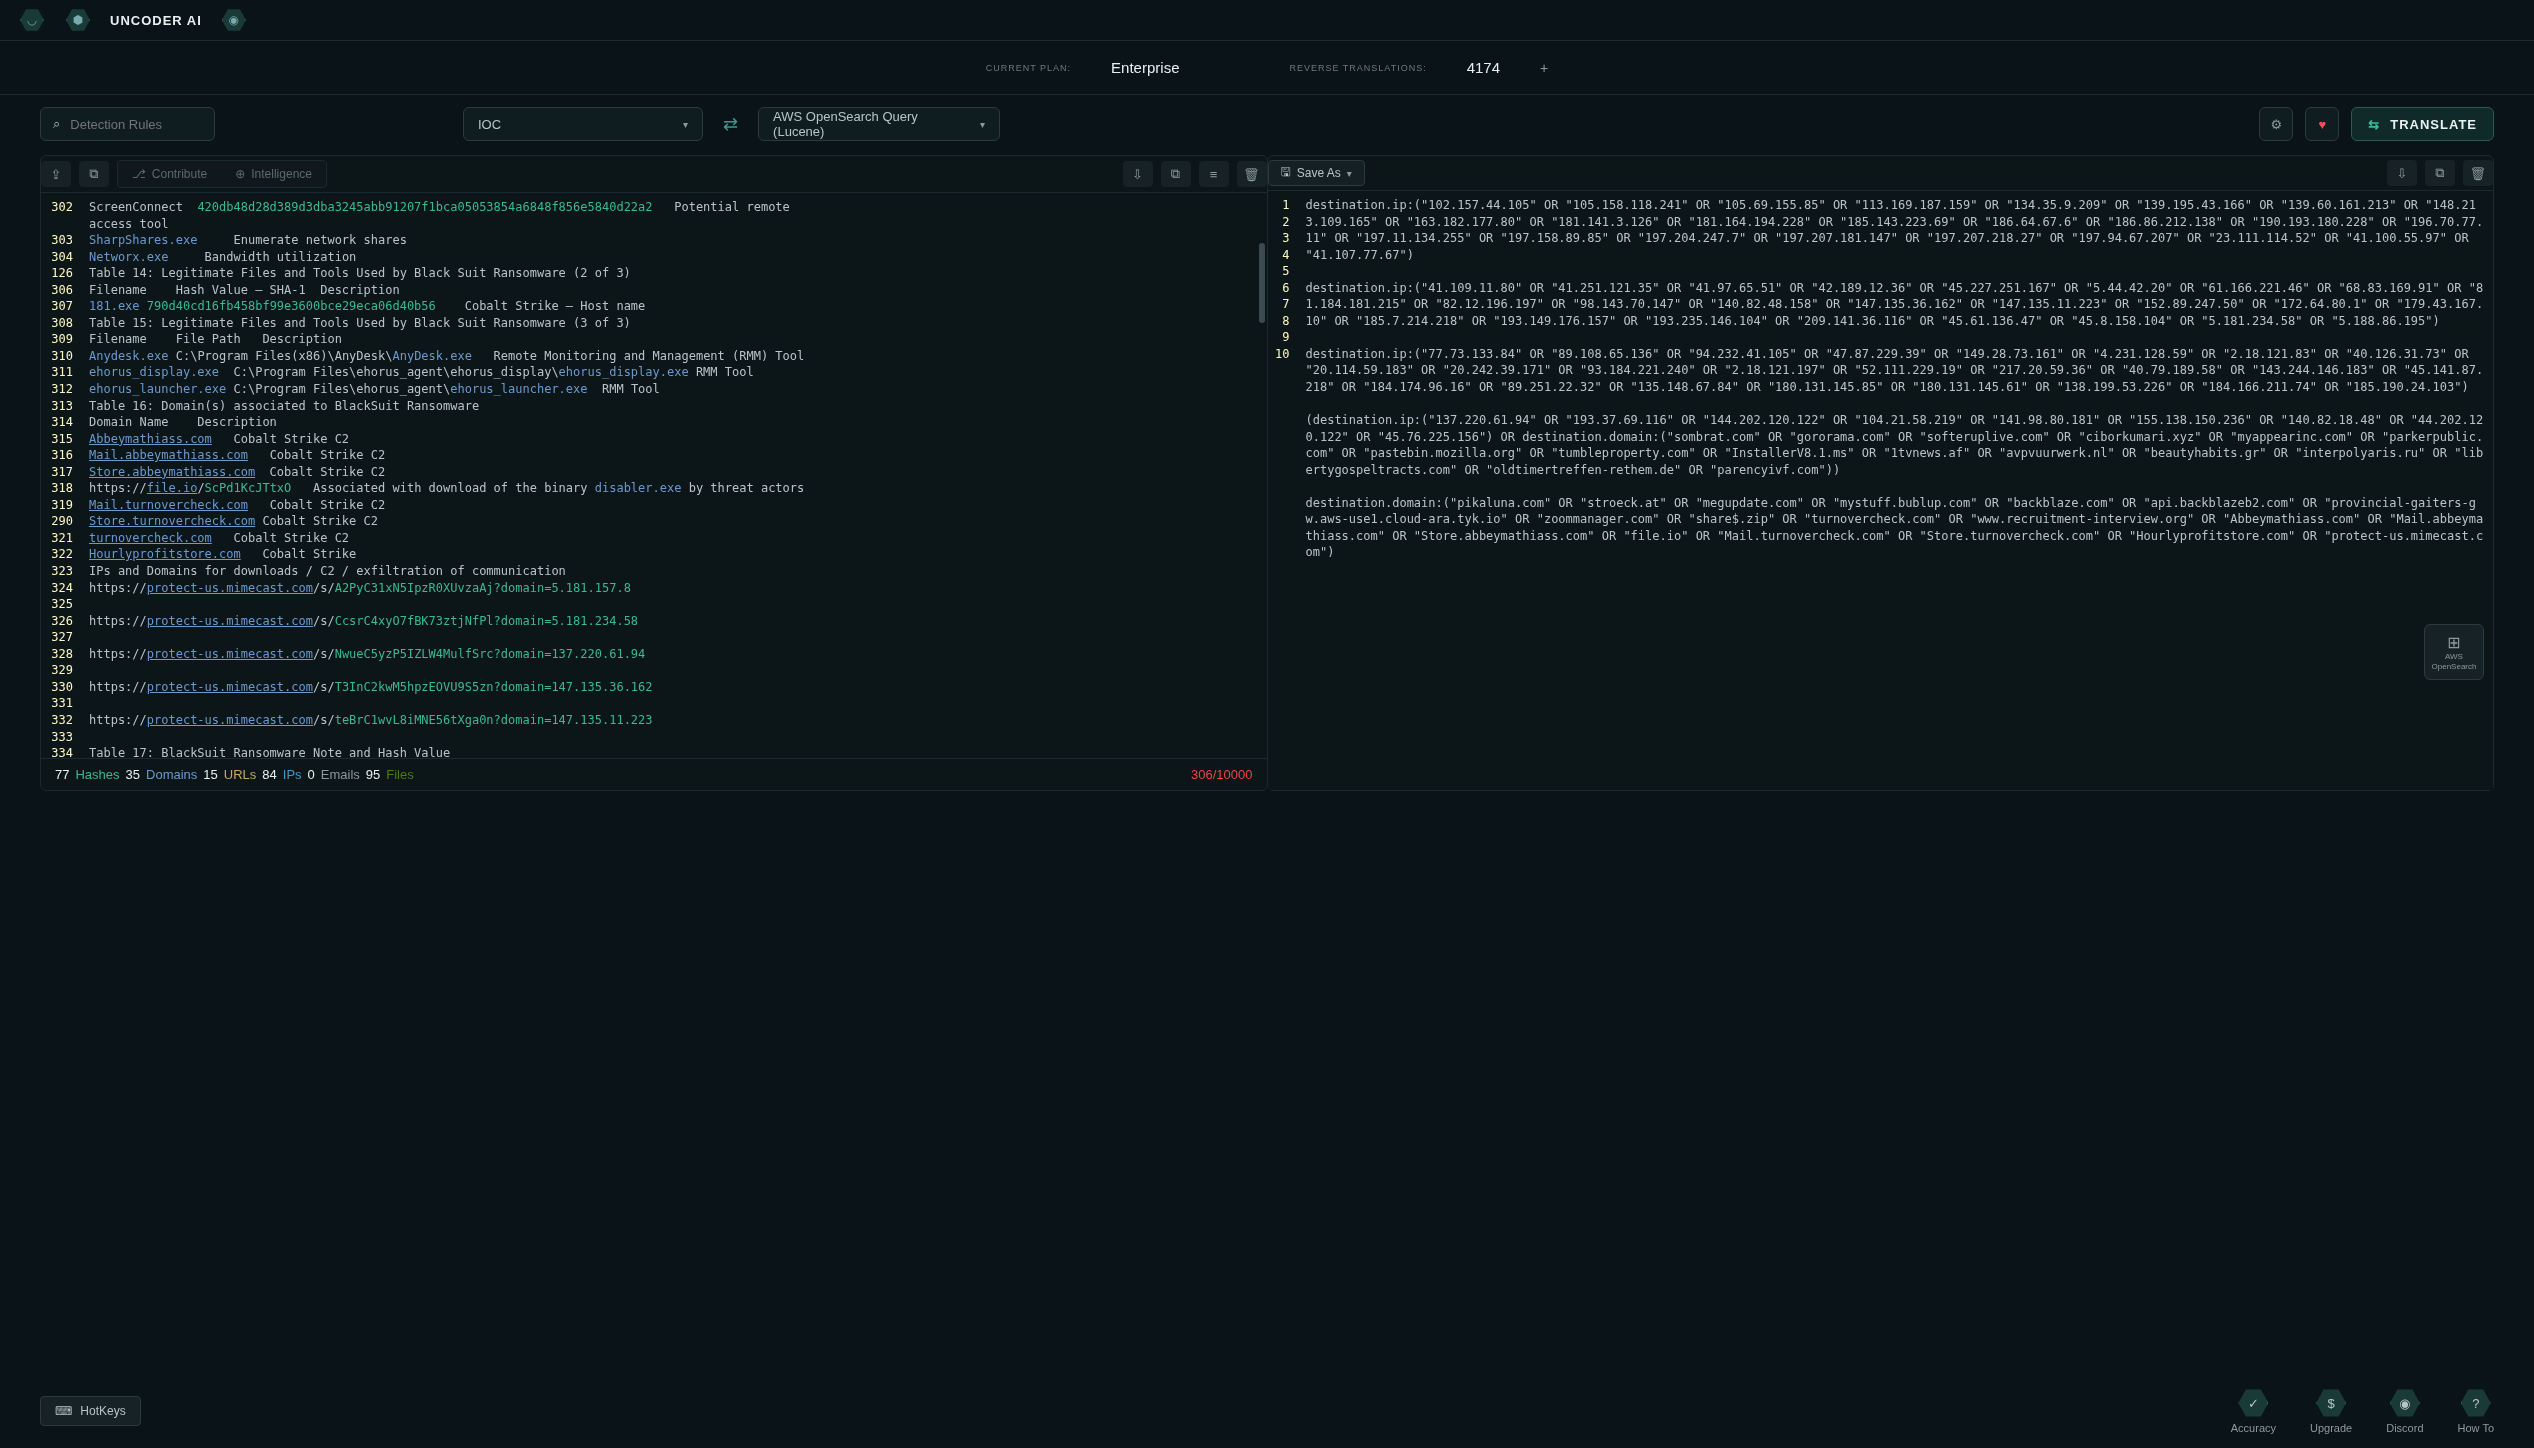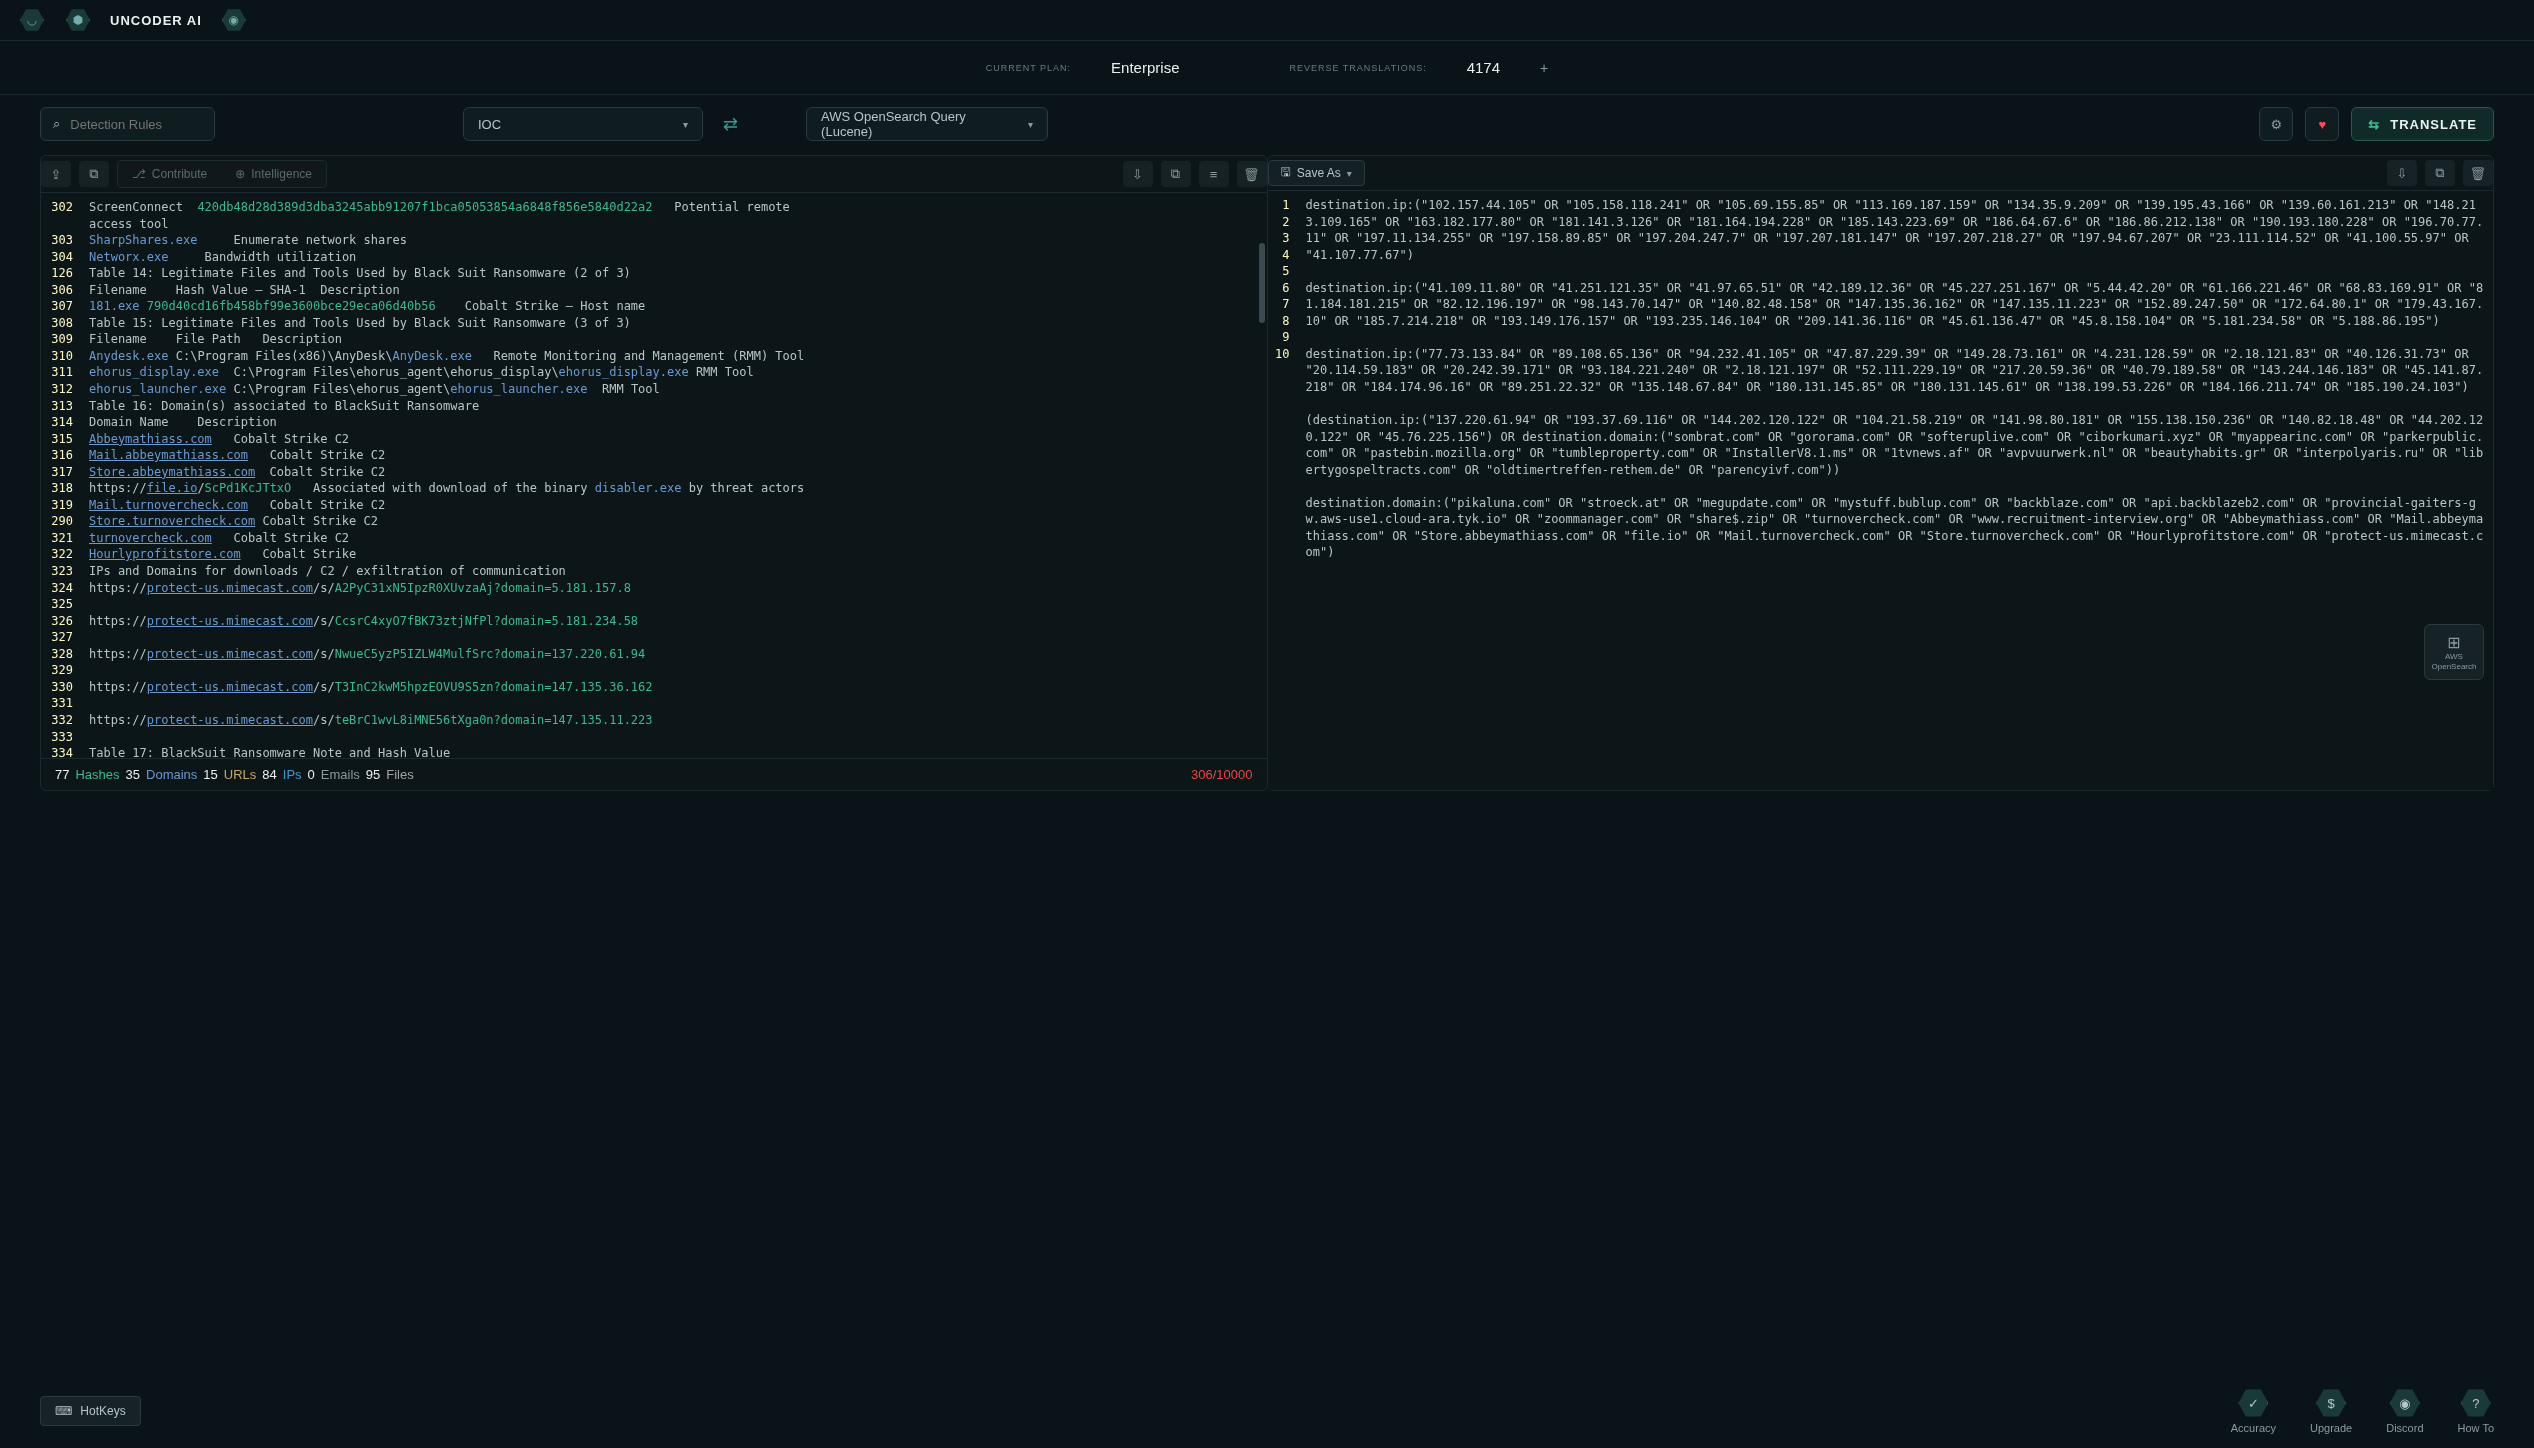--- a/index.html
+++ b/index.html
@@ -80,21 +80,21 @@
   background: #0f1c20;
   border: 1px solid #2a3a3e;
   border-radius: 6px;
   display: flex;
   align-items: center;
   padding: 0 14px;
   gap: 10px;
   cursor: pointer;
 }
 .dropdown.ioc { width: 240px; margin-left: 236px; }
-.dropdown.aws { width: 242px; margin-left: 48px; }
+.dropdown.aws { width: 242px; }
 .swap-icon { color: #3a9a90; font-size: 18px; margin: 0 8px; }
 .icon-btn {
   width: 34px; height: 34px;
   background: #0f1c20;
   border: 1px solid #2a3a3e;
   border-radius: 6px;
   display: flex; align-items: center; justify-content: center;
   cursor: pointer;
   color: #8a9a9d;
 }
@@ -192,21 +192,21 @@
   gap: 6px;
   border-top: 1px solid #1a2a30;
   font-size: 13px;
 }
 .status-bar .n { color: #e8f0f0; }
 .status-bar .hashes { color: #3aba90; }
 .status-bar .domains { color: #6a9ad0; }
 .status-bar .urls { color: #c8a860; }
 .status-bar .ips { color: #3a9ad0; }
 .status-bar .emails { color: #8a9a9d; }
-.status-bar .files { color: #a3a3a3; }
+.status-bar .files { color: #4d7c0f; }
 .counter { margin-left: auto; color: #ef4444; }
 .right-panel .editor .code { white-space: pre-wrap; word-break: break-all; }
 .bottom-bar {
   position: absolute;
   bottom: 14px;
   left: 40px;
   right: 40px;
   display: flex;
   align-items: center;
 }

